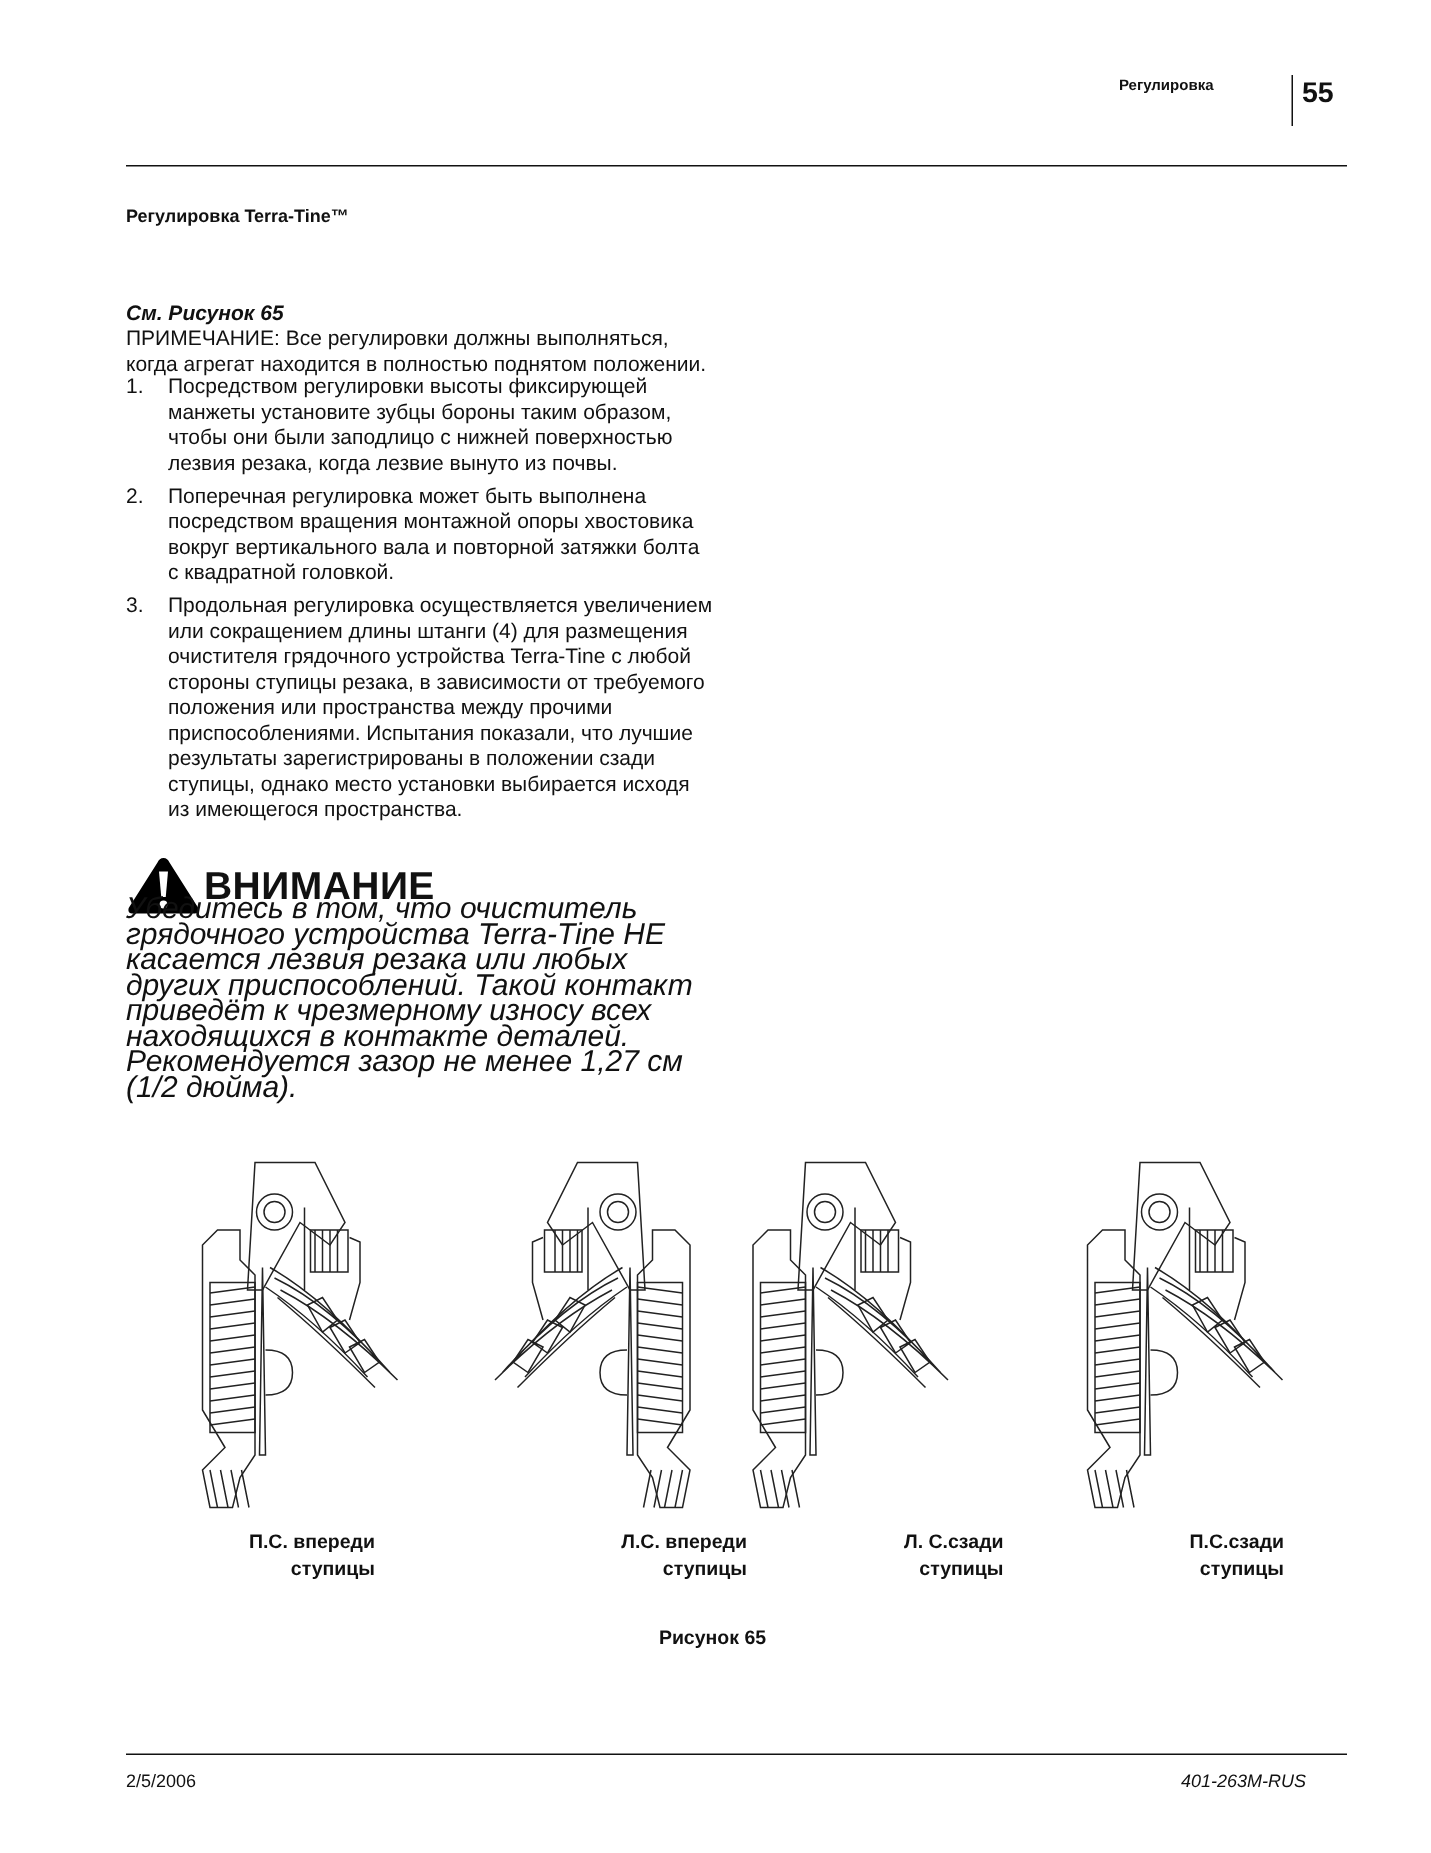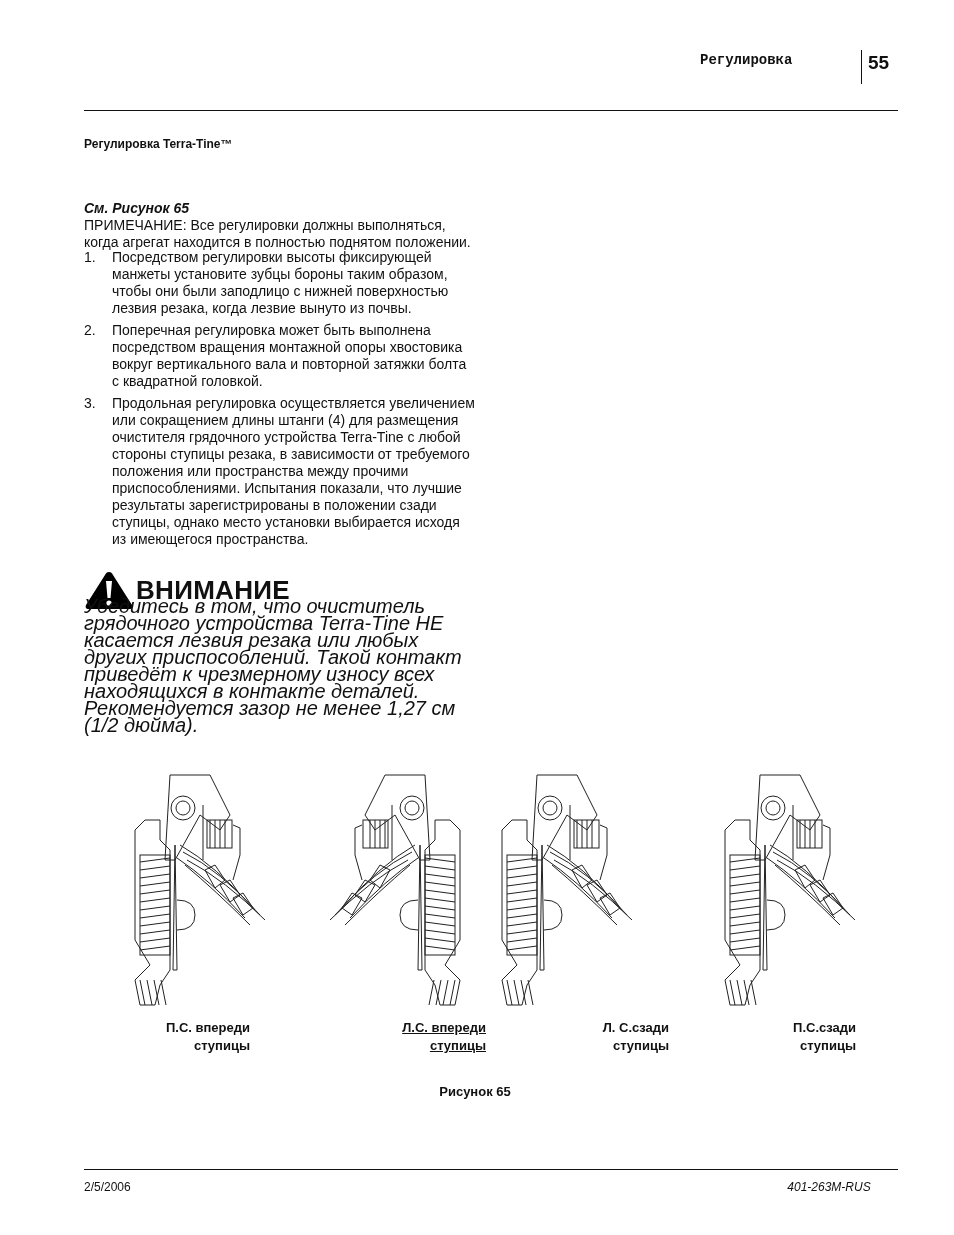--- a/index.html
+++ b/index.html
@@ -1,21 +1,21 @@
 <!DOCTYPE html>
 <html><head>
 <meta charset="utf-8">
 <style>
   html, body { margin: 0; padding: 0; background: #ffffff; }
   body {
     width: 954px; height: 1235px; position: relative; overflow: hidden;
     font-family: "Liberation Sans", sans-serif; color: #111;
   }
   .abs { position: absolute; }
-  .hdr-title { left: 700px; top: 52px; width: 155px; text-align: left; font-weight: bold; font-size: 14px; font-family: Liberation Mono, monospace; }
+  .hdr-title { left: 700px; top: 52px; width: 155px; text-align: center; font-weight: bold; font-size: 10px; }
   .hdr-sep { left: 861px; top: 50px; width: 1px; height: 34px; background: #111; }
   .hdr-page { left: 868px; top: 52px; font-weight: bold; font-size: 19px; }
   .rule-top { left: 84px; top: 110px; width: 814px; height: 1px; background: #111; }
   .rule-bottom { left: 84px; top: 1169px; width: 814px; height: 1px; background: #111; }
 
   .section-title { left: 84px; top: 137px; font-weight: bold; font-size: 12px; }
   .see-fig { left: 84px; top: 164px; font-weight: bold; font-style: italic; font-size: 14px; margin-top: 36px; }
   .note { left: 84px; top: 189px; width: 390px; font-size: 14px; line-height: 17px; margin-top: 28px; }
 
   .steps { left: 84px; top: 249px; width: 392px; margin: 0; padding: 0; list-style: none; font-size: 14px; line-height: 17px; }
@@ -122,21 +122,21 @@
 <div class="abs fig" style="left:705px;">
   <svg viewBox="0 0 190 250">
       <use href="#mech"></use>
     </svg>
 </div>
 
 <div class="abs cap" style="left:110px;">
   <div>П.С. впереди</div>
   <div>ступицы</div>
 </div>
-<div class="abs cap" style="left:346px;text-decoration:underline;">
+<div class="abs cap" style="left:358px;">
   <div>Л.С. впереди</div>
   <div>ступицы</div>
 </div>
 <div class="abs cap" style="left:529px;">
   <div>Л. С.сзади</div>
   <div>ступицы</div>
 </div>
 <div class="abs cap" style="left:716px;">
   <div>П.С.сзади</div>
   <div>ступицы</div>

